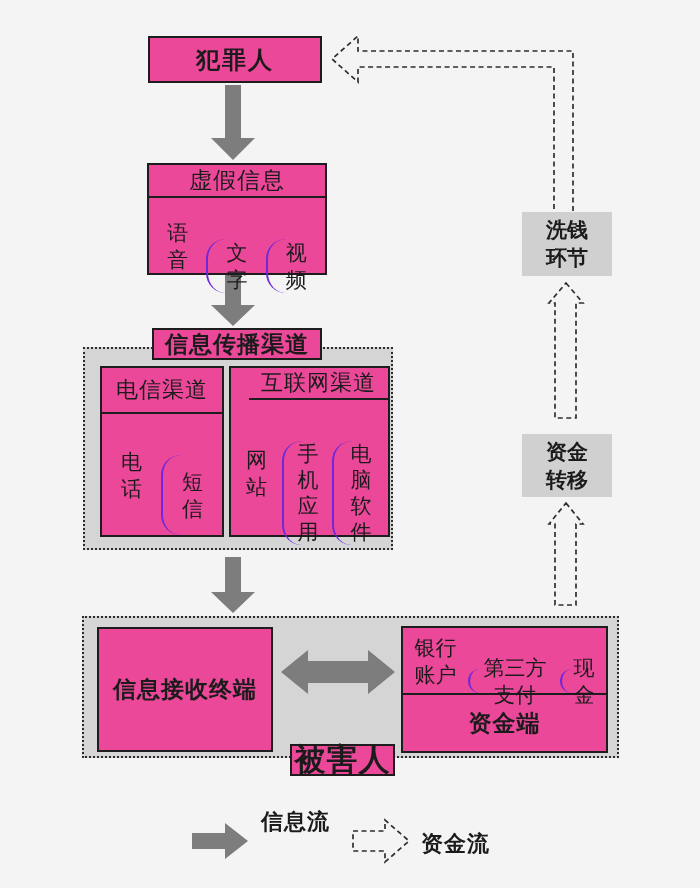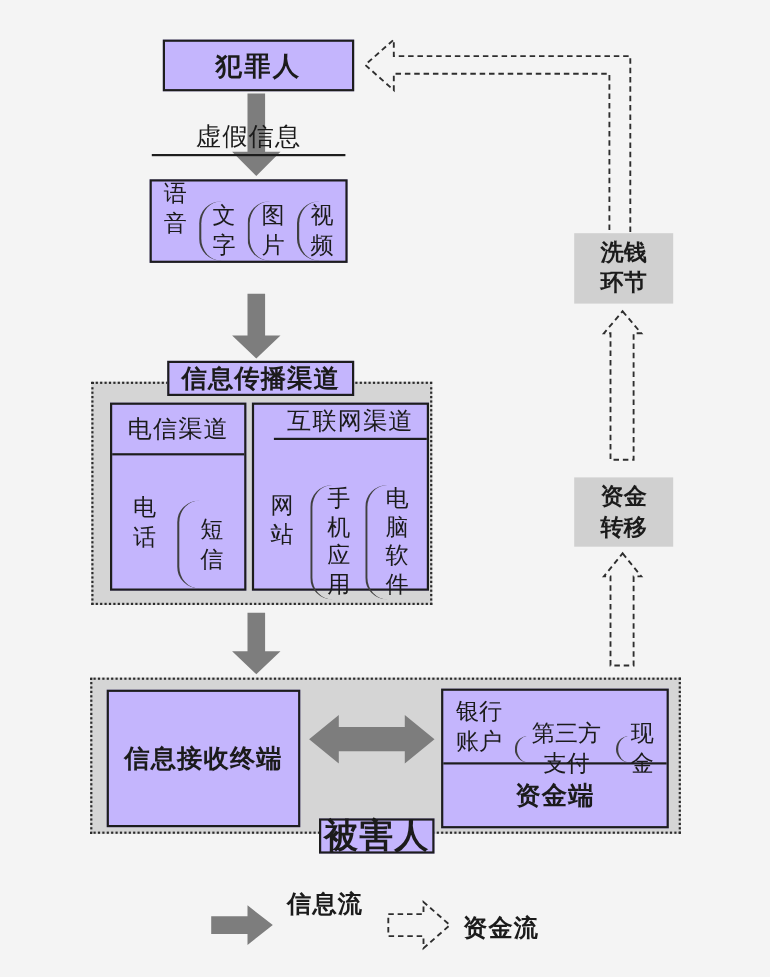--- a/index.html
+++ b/index.html
@@ -9,21 +9,21 @@
     background:#f4f4f4;
     color:#1b1b1b;
     position:relative;
     overflow:hidden;
   }
   #stage { position:absolute; inset:0; width:700px; height:888px; }
   svg.overlay { position:absolute; left:0; top:0; width:700px; height:888px; z-index:1; }
 
   .abs { position:absolute; }
   .whitebox {
-    background:#c4b5fd;
+    background:#ec4899;
     border:2px solid #1d1d1d;
     z-index:2;
   }
   .graybox {
     background:#d0d0d0;
     z-index:2;
   }
   .container-zone {
     background:#d5d5d5;
     border:2px dotted #2b2b2b;
@@ -31,21 +31,21 @@
   }
   .ctr { display:flex; align-items:center; justify-content:center; text-align:center; }
   .title-lg { font-weight:bold; font-size:24px; letter-spacing:2px; }
   .title-md { font-weight:bold; font-size:23px; letter-spacing:1px; }
   .subhead {
     font-size:22px; font-weight:400; letter-spacing:1px;
     border-bottom:2px solid #1d1d1d;
   }
   .cells { display:flex; }
   .cells > .cell { flex:1; display:flex; align-items:center; justify-content:center;border-radius:20px; }
-  .cells > .cell + .cell { border-left:2px solid #404040;margin-top:41px; }
+  .cells > .cell + .cell { border-left:2px solid #6d28d9;margin-top:41px; }
   .cell .wrap {
     font-size:21px; line-height:27px; text-align:center;
     word-break:break-all; overflow-wrap:anywhere;
   }
   .w1ch { width:23px; }
   .w2ch { width:45px; }
   .w3ch { width:66px; }
   .label-row { font-weight:bold; font-size:23px; letter-spacing:1px; }
   .sidebox-text { font-weight:bold; font-size:21px; line-height:28px; text-align:center; word-break:break-all; }
   .legend-label { font-weight:bold; font-size:22px; letter-spacing:1px; z-index:2; }
@@ -73,33 +73,30 @@
       <polygon points="566,283 583,303 576,303 576,418 555,418 555,303 549,303"></polygon>
       <polygon points="566,503 583,524 576,524 576,605 555,605 555,524 549,524"></polygon>
       <polygon points="353,831 385,831 385,820 409,841 385,862 385,851 353,851"></polygon>
     </g>
   </svg>
 
   <div class="abs whitebox ctr title-lg" style="left:148px; top:36px; width:174px; height:47px;">
     <span>犯罪人</span>
   </div>
 
-  <div class="abs whitebox" style="left:136px; top:163px; width:180px; height:76px; display:flex; flex-direction:column;justify-content:flex-end;">
+  <div class="abs whitebox" style="left:147px; top:163px; width:180px; height:112px; display:flex; flex-direction:column;">
     <div class="ctr subhead title-md" style="height:35px; font-size:23px;">
       <span>虚假信息</span>
     </div>
     <div class="cells" style="flex:1;">
       <div class="cell">
         <span class="wrap w1ch">语音</span>
       </div>
       <div class="cell">
         <span class="wrap w1ch">文字</span>
-      </div>
-      <div class="cell">
-        <span class="wrap w1ch">图片</span>
       </div>
       <div class="cell">
         <span class="wrap w1ch">视频</span>
       </div>
     </div>
   </div>
 
   <div class="abs whitebox ctr title-md" style="left:152px; top:328px; width:170px; height:32px; font-size:23px;">
     <span>信息传播渠道</span>
   </div>

